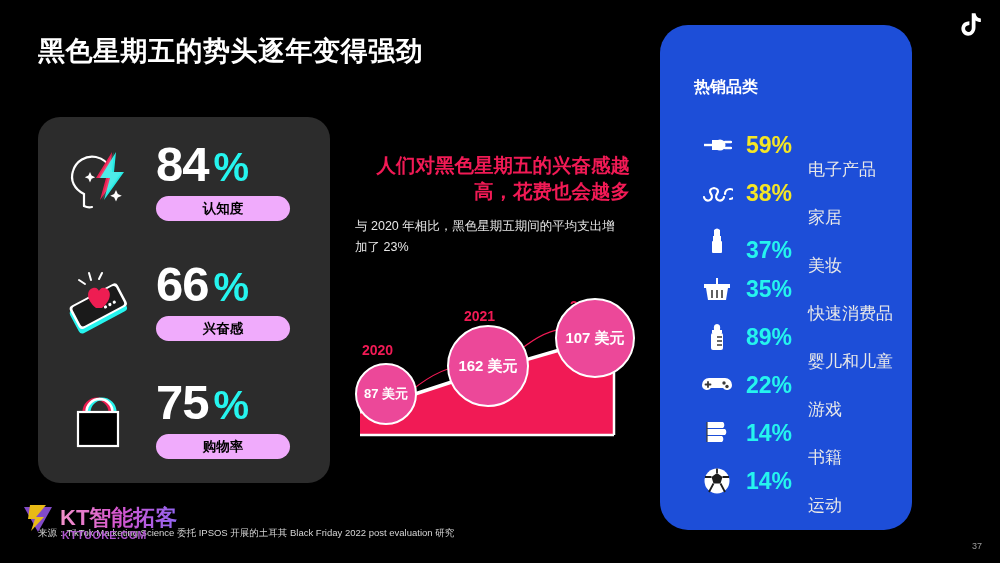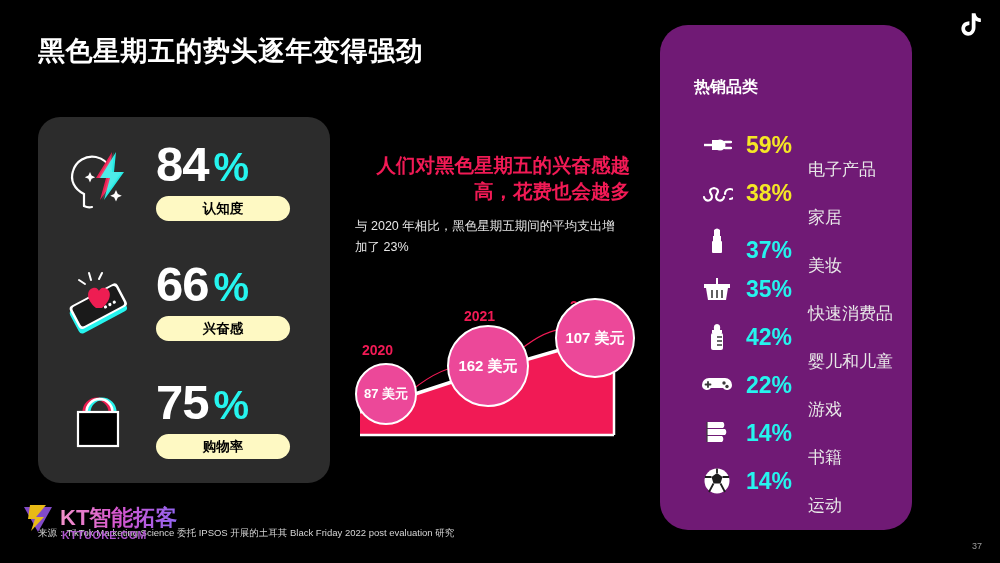--- a/index.html
+++ b/index.html
@@ -53,21 +53,21 @@
   .stat-icon {
     width: 118px; display: flex; align-items: center; justify-content: center;
   }
   .stat-text { flex: 1; padding-right: 14px; }
   .stat-value {
     font-size: 49px; font-weight: bold; color: #ffffff; line-height: 0.95;
     letter-spacing: -1px; display: flex; align-items: baseline;
   }
   .stat-pct { color: #25f4ee; font-size: 40px; font-weight: bold; margin-left: 5px; }
   .stat-pill {
-    margin-top: 9px; background: #fef9c3; border-radius: 20px;
+    margin-top: 9px; background: #f0abfc; border-radius: 20px;
     height: 25px; display: flex; align-items: center; justify-content: center;
     color: #000; font-size: 13.5px; font-weight: bold; width: 134px;
   }
 
   
   #headline {
     position: absolute; left: 355px; top: 152px; width: 275px;
     font-size: 19.5px; font-weight: bold; color: #f11a55; line-height: 1.35; text-align: right;
   }
   #subtext {
@@ -84,21 +84,21 @@
     position: absolute; border-radius: 50%;
     background: #ec4899; border: 2.5px solid #ffffff;
     display: flex; align-items: center; justify-content: center;
     color: #ffffff; font-weight: bold; text-align: center;
   }
 
   
   #category-card {
     position: absolute; left: 660px; top: 25px;
     width: 252px; height: 505px;
-    background: #701a75; border-radius: 28px;
+    background: #1d4ed8; border-radius: 28px;
   }
   #category-title {
     position: absolute; left: 34px; top: 52px;
     font-size: 16px; font-weight: bold; color: #ffffff;
   }
   #category-list {
     position: absolute; left: 0; top: 96px; width: 100%;
   }
   .cat-row { display: flex; align-items: center; height: 48px; padding-left: 34px; }
   .cat-icon { width: 46px; display: flex; align-items: center; justify-content: center; }
@@ -279,21 +279,21 @@
 
       <div class="cat-row">
         <div class="cat-icon">
           <svg width="20" height="30" viewBox="0 0 20 30">
             <path d="M7 8 q-1 -6 3 -6 q4 0 3 6 Z" fill="#fff"></path>
             <rect x="5" y="8" width="10" height="3" fill="#fff"></rect>
             <rect x="4" y="11" width="12" height="17" rx="2" fill="#fff"></rect>
             <path d="M10 15 L15 15 M10 19 L15 19 M10 23 L15 23" stroke="#3a3a3a" stroke-width="1.4"></path>
           </svg>
         </div>
-        <div class="cat-pct" style="color:#25F4EE;">42%</div>
+        <div class="cat-pct" style="color:#25F4EE;">89%</div>
         <div class="cat-label">婴儿和儿童</div>
       </div>
 
       <div class="cat-row">
         <div class="cat-icon">
           <svg width="32" height="22" viewBox="0 0 32 22">
             <path d="M8 4 H24 a7 7 0 0 1 7 7 a5 5 0 0 1 -9 3 H10 a5 5 0 0 1 -9 -3 a7 7 0 0 1 7 -7 Z" fill="#fff"></path>
             <path d="M7 8 L7 13 M4.5 10.5 L9.5 10.5" stroke="#3a3a3a" stroke-width="1.8" stroke-linecap="round"></path>
             <circle cx="23" cy="9" r="1.7" fill="#3a3a3a"></circle>
             <circle cx="26" cy="12.5" r="1.7" fill="#3a3a3a"></circle>

